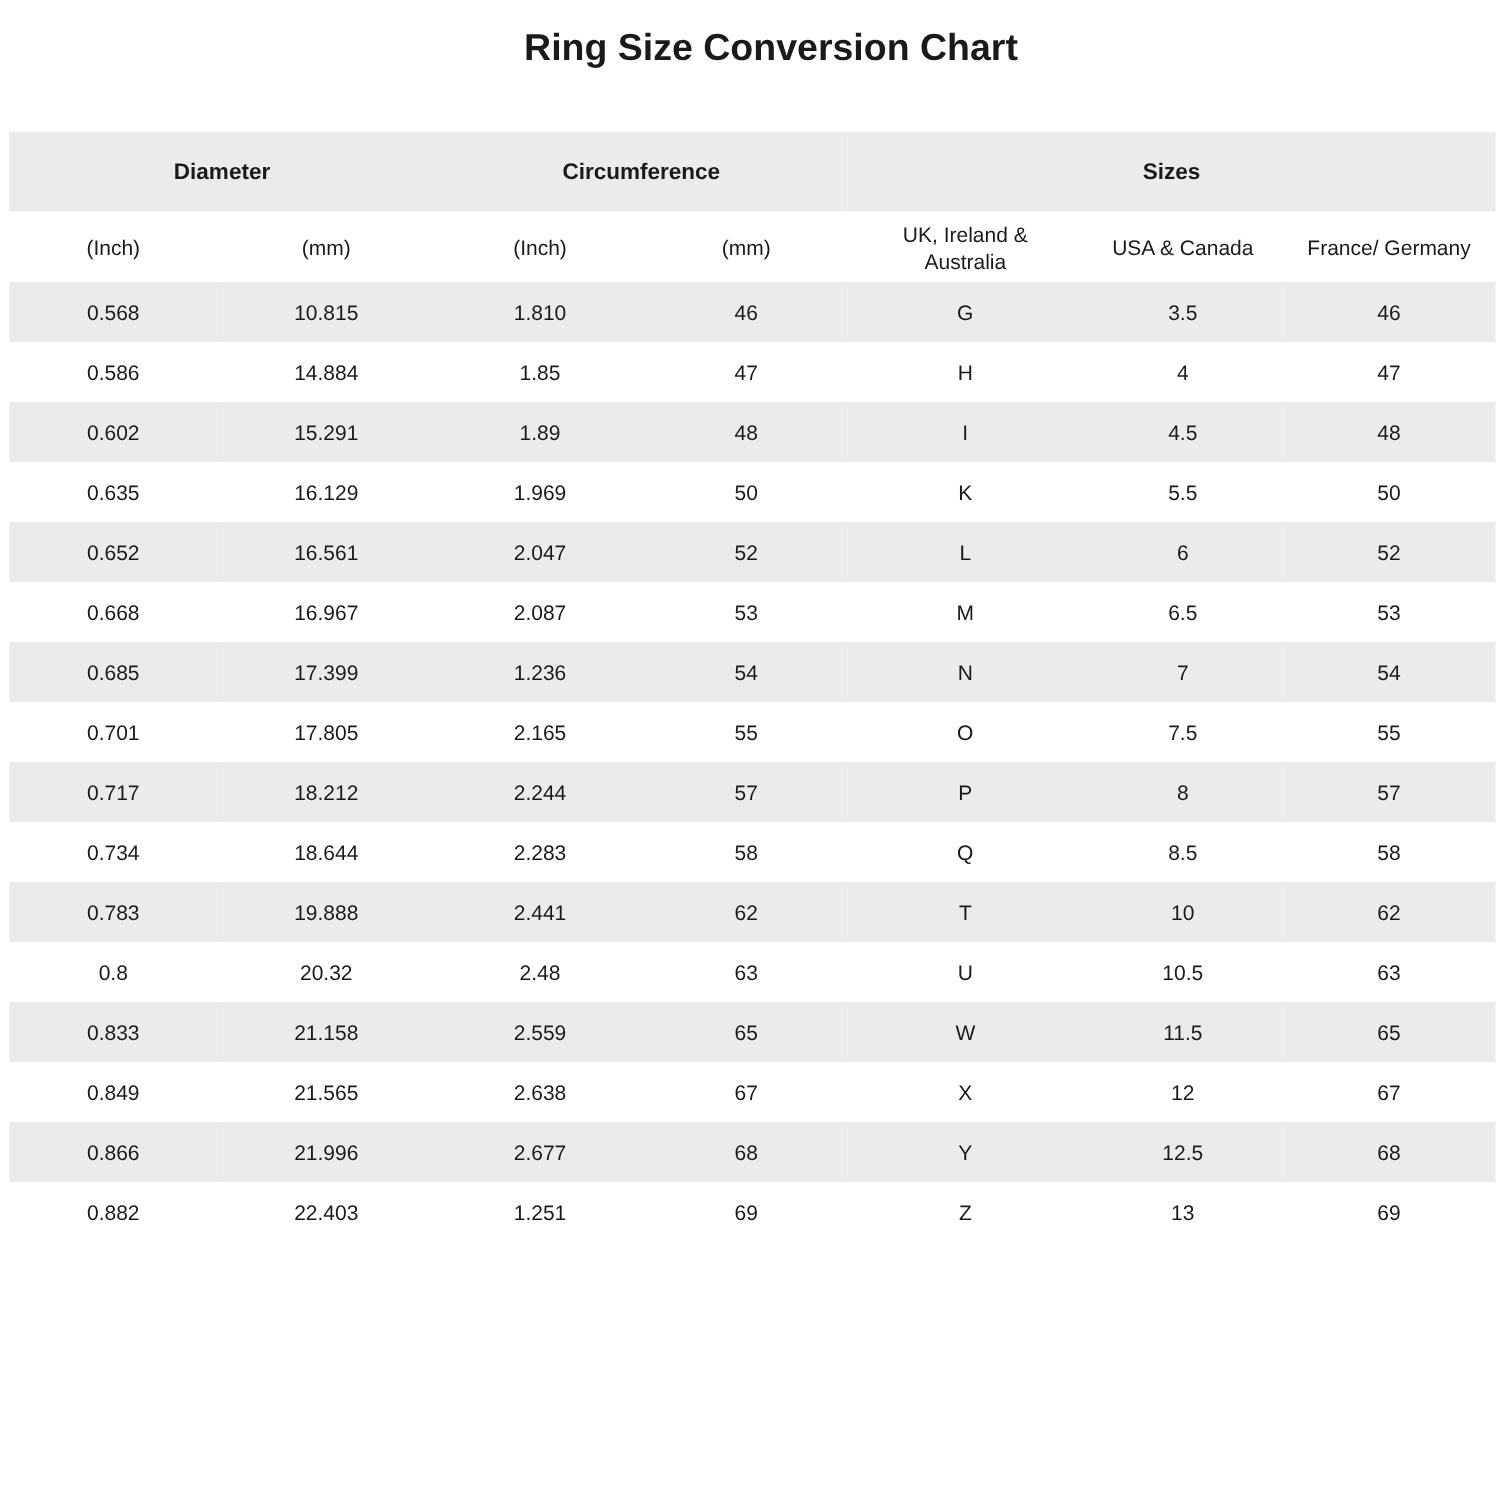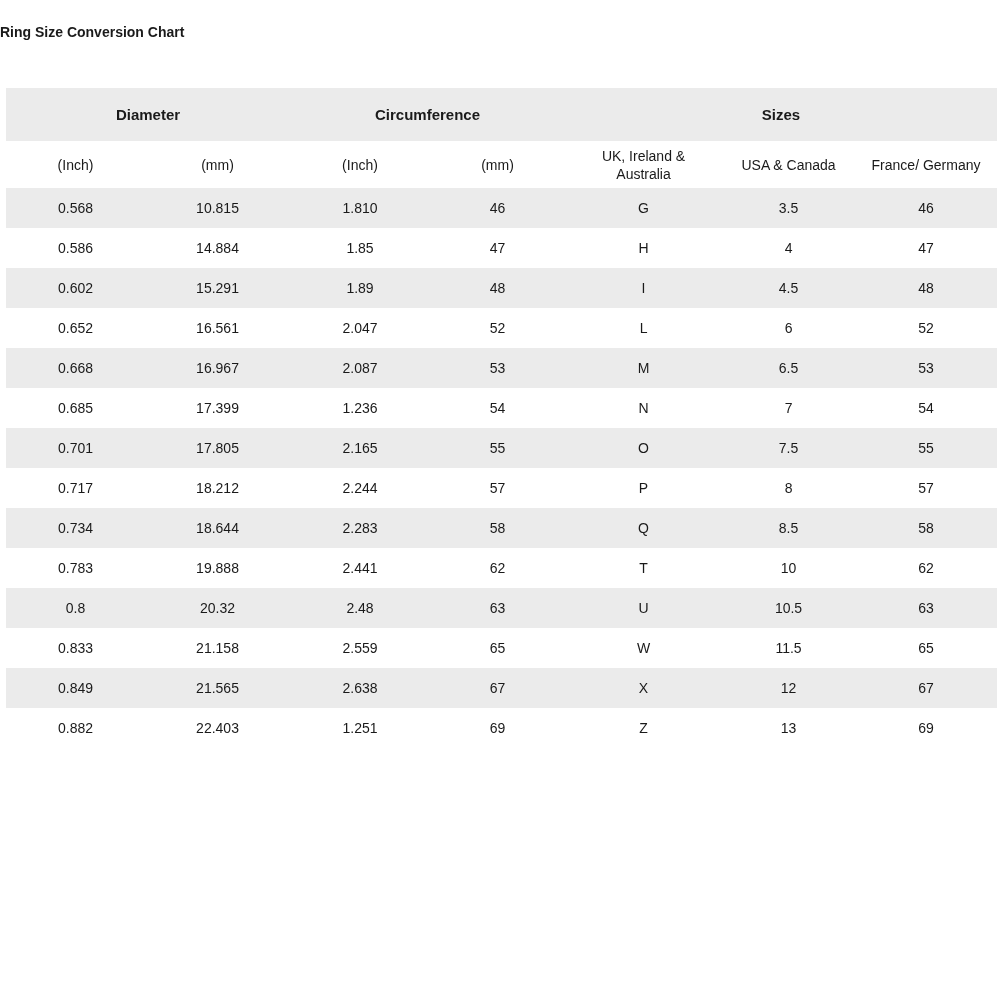--- a/index.html
+++ b/index.html
@@ -18,23 +18,25 @@
   .page {
     width: 1000px;
     height: 1000px;
     background: var(--bg);
     overflow: hidden;
   }
   .title {
     margin: 0;
     padding-top: 21px;
     height: 44px;
-    font-size: 14px;
+    text-align: center;
+    font-size: 25px;
     line-height: 23px;
     font-weight: bold;
+    padding-left: 28px;
   }
   table.ring-table {
     border-collapse: collapse;
     table-layout: fixed;
     margin: 44px 0 0 6px;
     width: 991px;
   }
   table.ring-table th,
   table.ring-table td {
     padding: 0 4px;
@@ -119,20 +121,29 @@
         <tr>
           <td>0.602</td>
           <td>15.291</td>
           <td>1.89</td>
           <td>48</td>
           <td>I</td>
           <td>4.5</td>
           <td>48</td>
         </tr>
         <tr>
+          <td>0.635</td>
+          <td>16.129</td>
+          <td>1.969</td>
+          <td>50</td>
+          <td>K</td>
+          <td>5.5</td>
+          <td>50</td>
+        </tr>
+        <tr>
           <td>0.652</td>
           <td>16.561</td>
           <td>2.047</td>
           <td>52</td>
           <td>L</td>
           <td>6</td>
           <td>52</td>
         </tr>
         <tr>
           <td>0.668</td>
@@ -209,20 +220,29 @@
         <tr>
           <td>0.849</td>
           <td>21.565</td>
           <td>2.638</td>
           <td>67</td>
           <td>X</td>
           <td>12</td>
           <td>67</td>
         </tr>
         <tr>
+          <td>0.866</td>
+          <td>21.996</td>
+          <td>2.677</td>
+          <td>68</td>
+          <td>Y</td>
+          <td>12.5</td>
+          <td>68</td>
+        </tr>
+        <tr>
           <td>0.882</td>
           <td>22.403</td>
           <td>1.251</td>
           <td>69</td>
           <td>Z</td>
           <td>13</td>
           <td>69</td>
         </tr>
       </tbody>
   </table>

